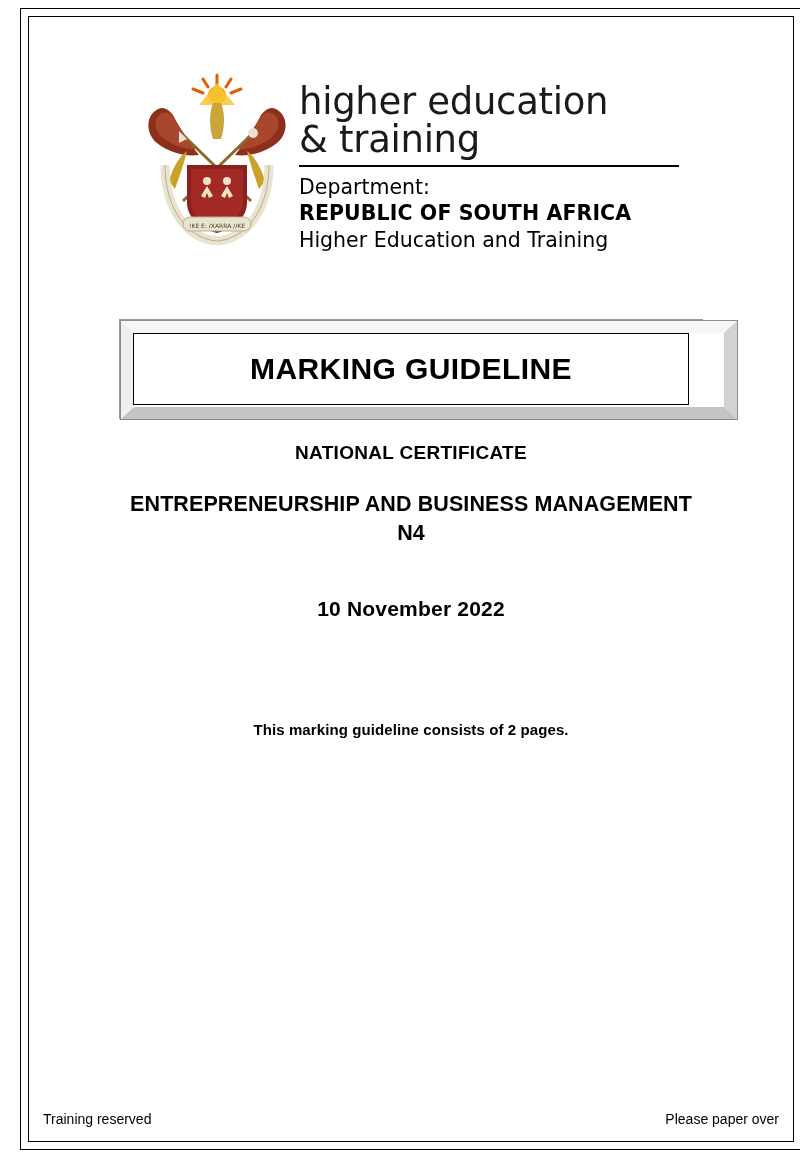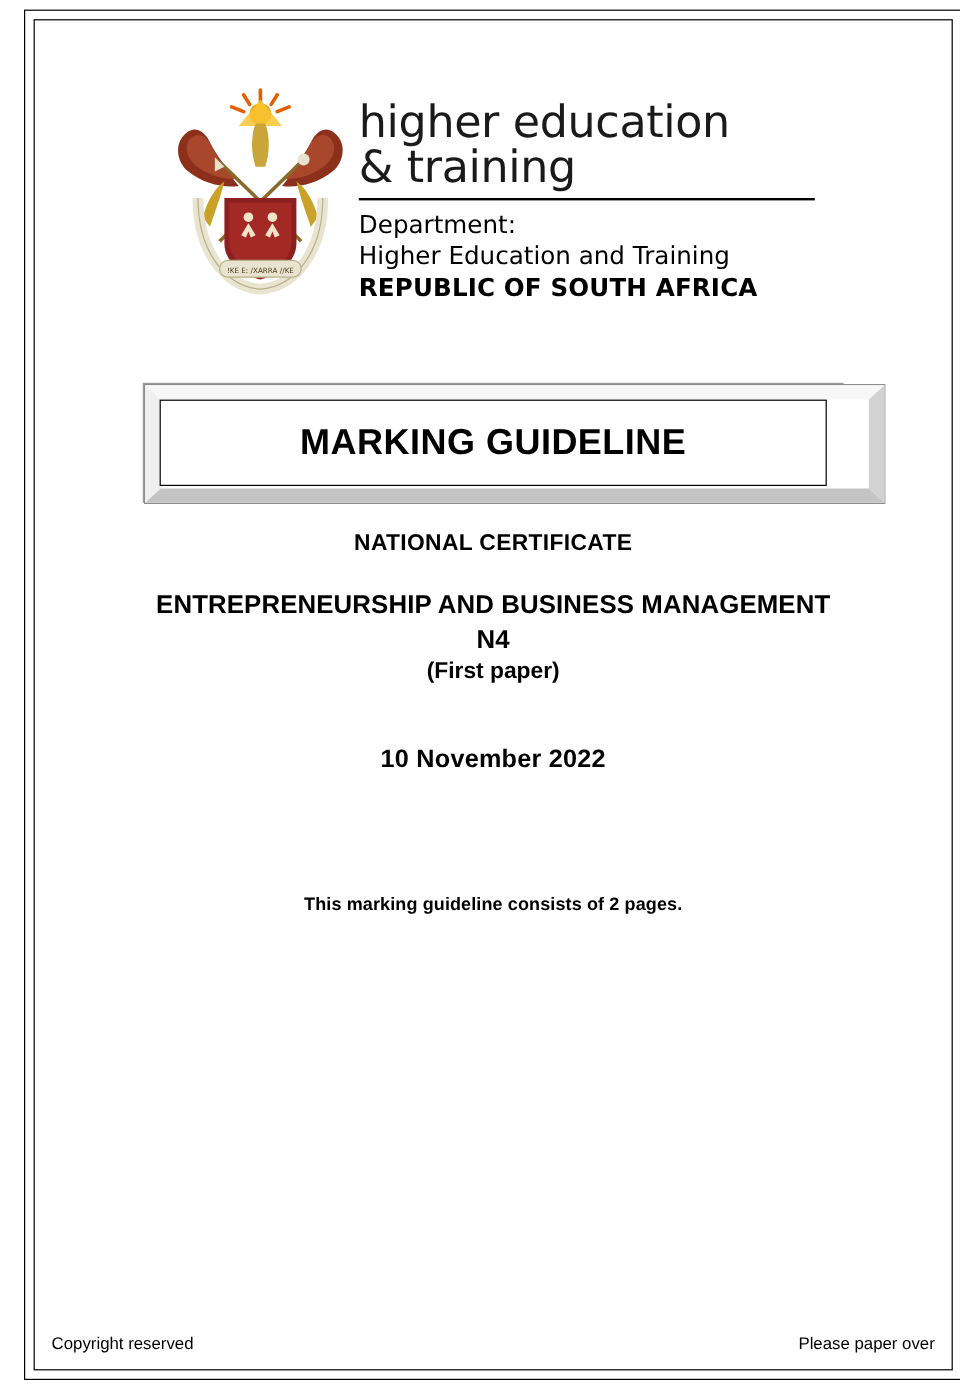--- a/index.html
+++ b/index.html
@@ -235,22 +235,22 @@
           <rect x="40" y="148" width="68" height="14" rx="7" fill="#e9e4d0" stroke="#b9ae8c" stroke-width="1"></rect>
           <text x="74" y="158.5" font-family="DejaVu Sans, sans-serif" font-size="6" text-anchor="middle" fill="#4a3b1e">!KE E: /XARRA //KE</text>
         </svg>
       </div>
 
       <div class="dept-block">
         <div class="dept-title">higher education</div>
         <div class="dept-title">&amp; training</div>
         <div class="dept-rule"></div>
         <div class="dept-line">Department:</div>
+        <div class="dept-line bold">REPUBLIC OF SOUTH AFRICA</div>
         <div class="dept-line">Higher Education and Training</div>
-        <div class="dept-line bold">REPUBLIC OF SOUTH AFRICA</div>
       </div>
     </div>
 
     <div class="title-box-wrap">
       <div class="title-box-outer">
         <div class="bevel">
           <svg width="618" height="100" viewBox="0 0 618 100" xmlns="http://www.w3.org/2000/svg">
             <rect x="0.5" y="0.5" width="617" height="99" fill="#ffffff" stroke="#8d8d8d"></rect>
             <polygon points="1,1 617,1 604,13 14,13" fill="#f7f7f7"></polygon>
             <polygon points="1,1 14,13 14,87 1,99" fill="#efefef"></polygon>
@@ -261,24 +261,23 @@
         <div class="title-box-inner">
           <div class="title-text">MARKING GUIDELINE</div>
         </div>
       </div>
     </div>
 
     <div class="center-block">
       <div class="cert-line">NATIONAL CERTIFICATE</div>
       <div class="subject">ENTREPRENEURSHIP AND BUSINESS MANAGEMENT</div>
       <div class="subject">N4</div>
-      <div class="paper">(First paper)</div>
       <div class="date">10 November 2022</div>
       <div class="pages-note">This marking guideline consists of 2 pages.</div>
     </div>
 
     <div class="footer">
-      <div>Copyright reserved</div>
+      <div>Training reserved</div>
       <div>Please paper over</div>
     </div>
 
   </div>
 </div>
 
 </body></html>

